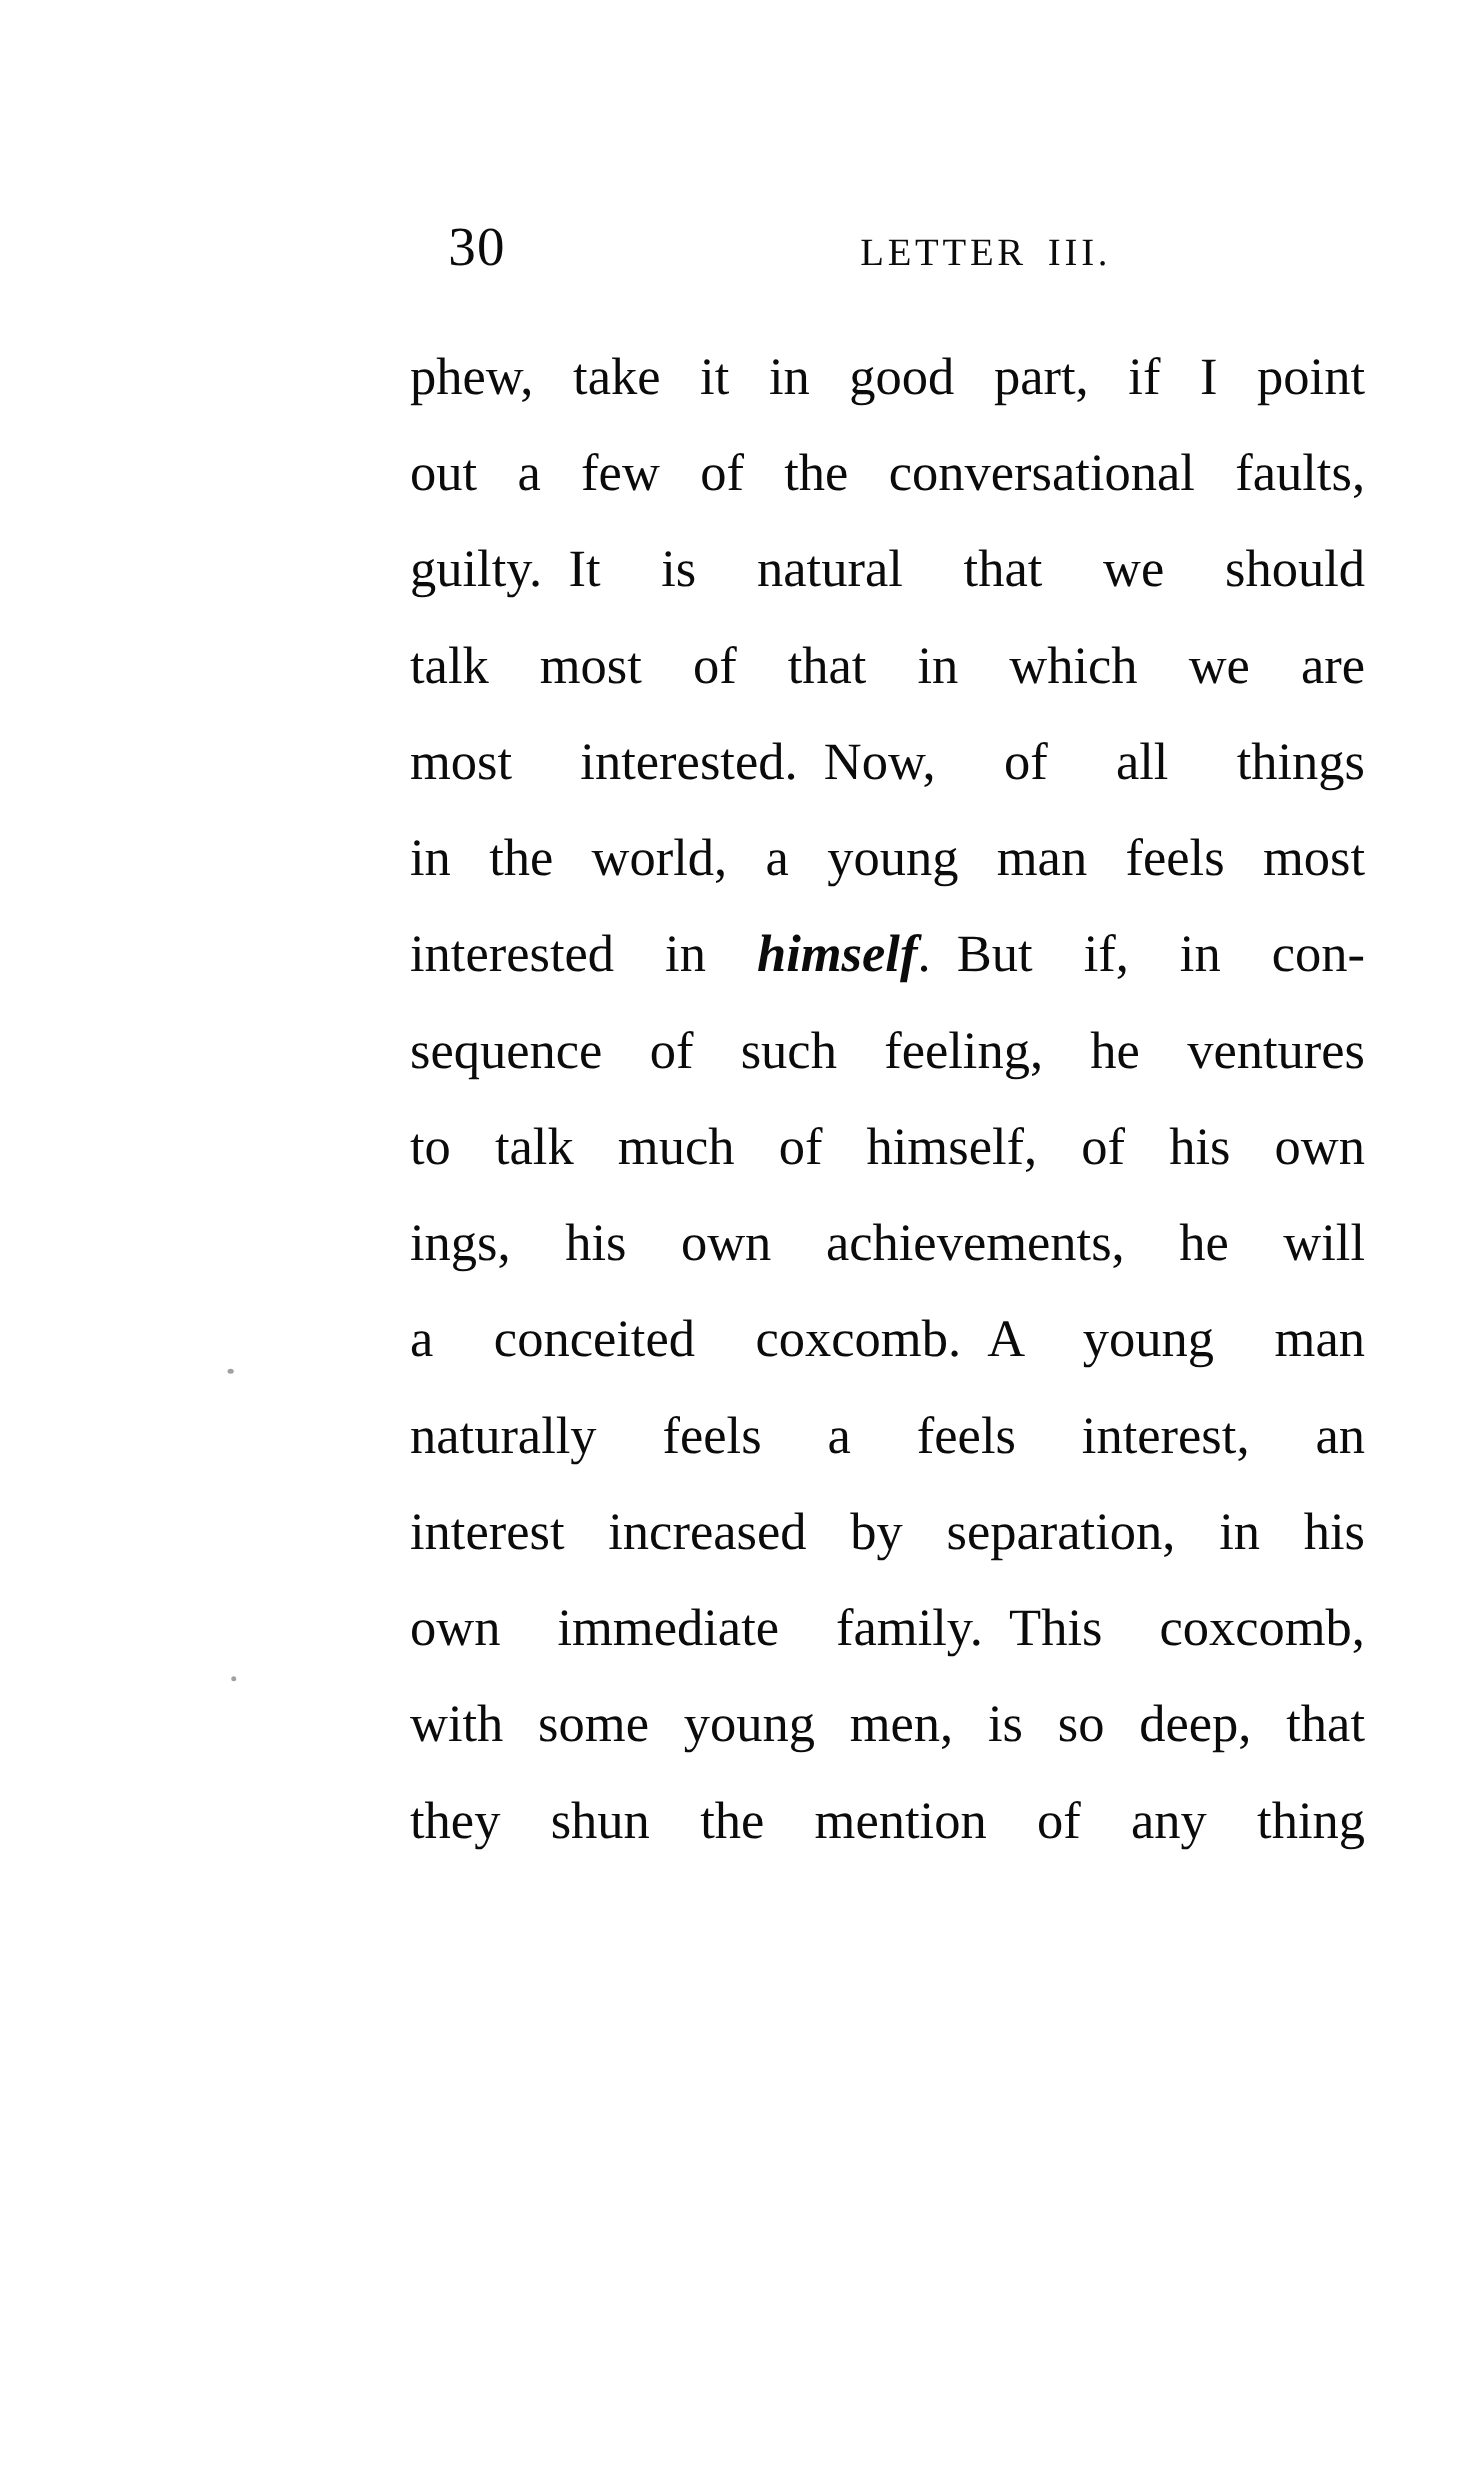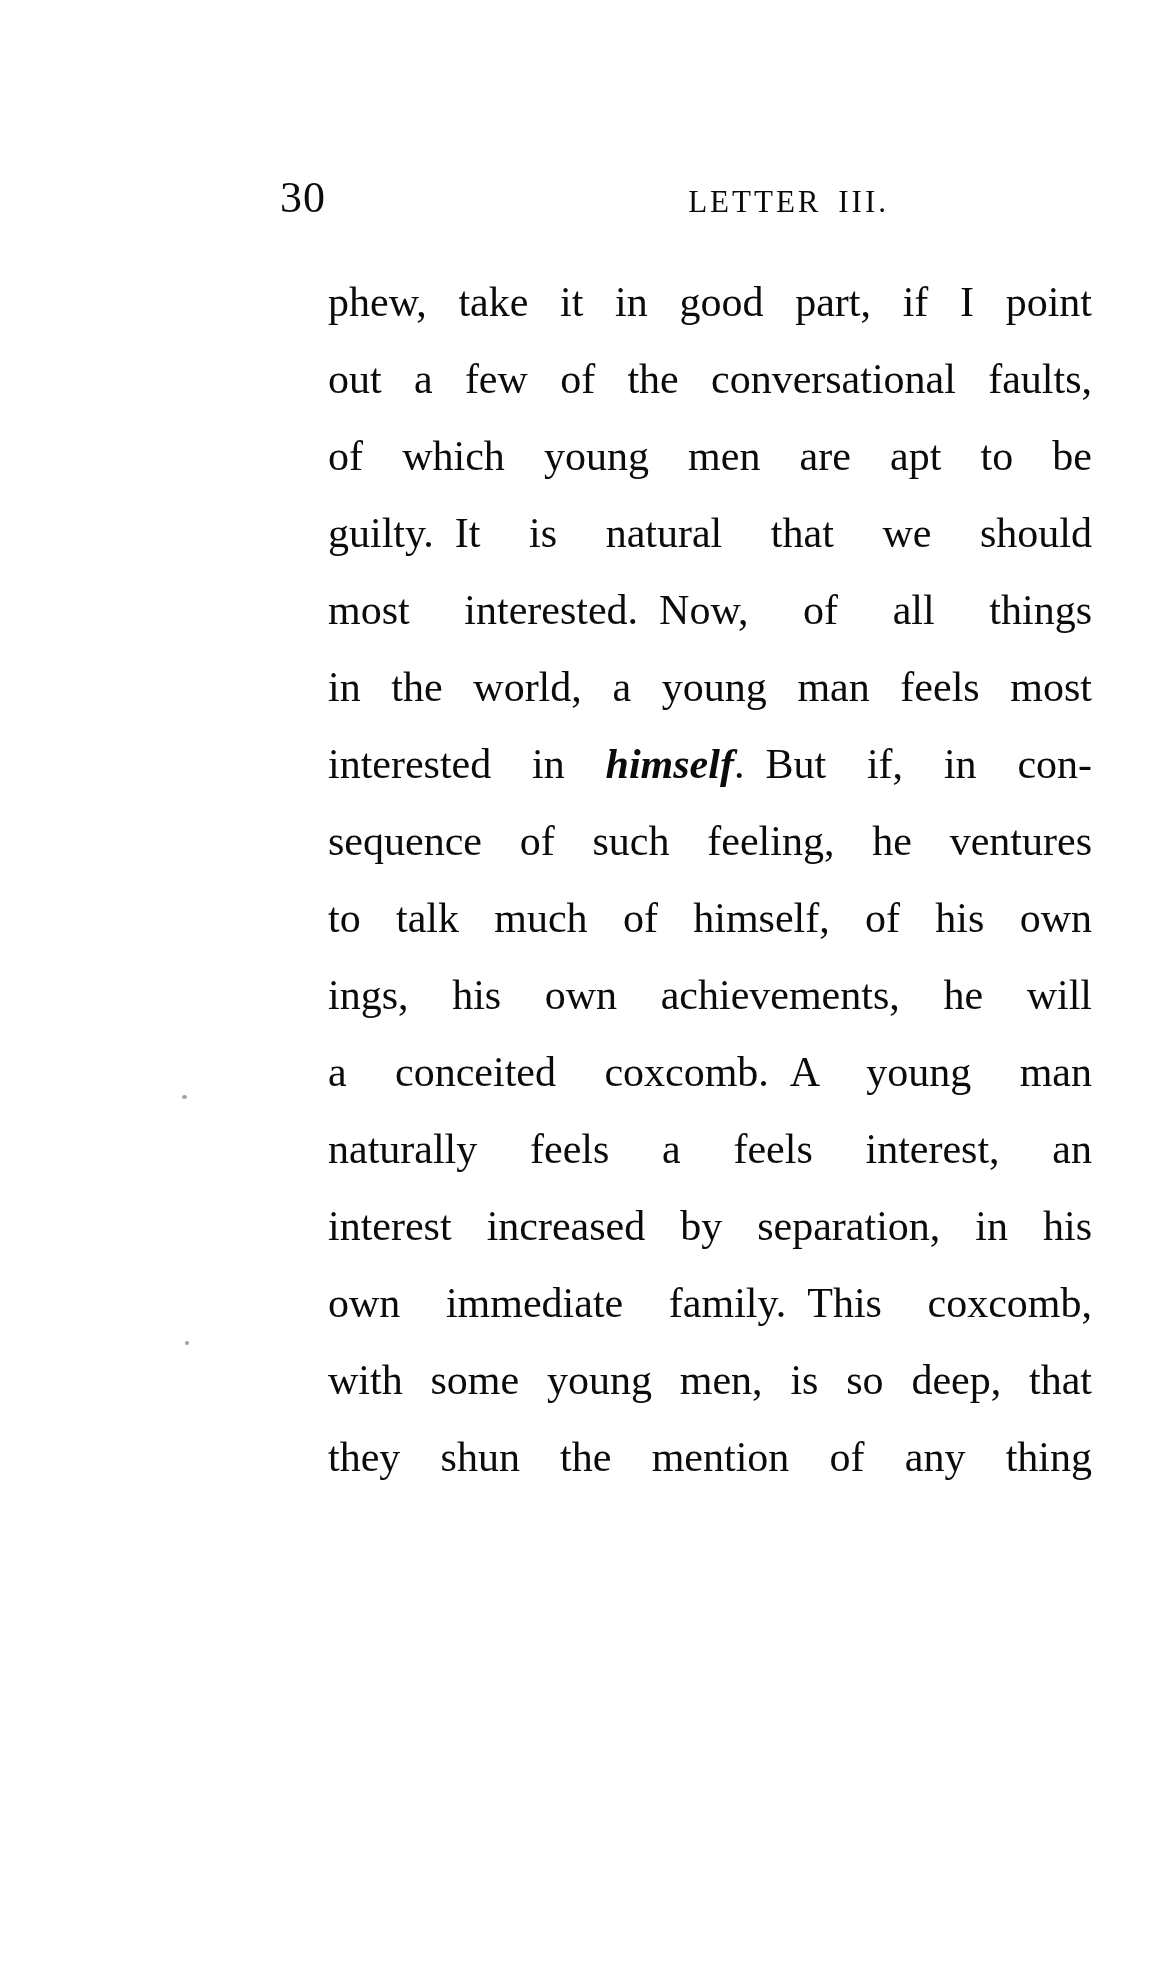--- a/index.html
+++ b/index.html
@@ -21,21 +21,21 @@
     top: 176px;
     width: 812px;
     display: flex;
     align-items: baseline;
     line-height: 1;
   }
   .page-number {
     flex: 1;
     font-size: 44px;
     letter-spacing: 1px;
-    text-align: left;
+    text-align: center;
   }
   .running-head {
     flex: 2;
     font-size: 31px;
     letter-spacing: 3px;
     word-spacing: 6px;
     text-align: right;
     white-space: nowrap;
   }
   .header-spacer {
@@ -85,22 +85,22 @@
 <div class="page">
   <div class="header-row">
     <span class="page-number">30</span>
     <span class="running-head">LETTER III.</span>
     <span class="header-spacer"></span>
   </div>
 
   <div class="page-body">
       <div class="body-line"><span>phew, take it in good part, if I point</span></div>
       <div class="body-line"><span>out a few of the conversational faults,</span></div>
-      <div class="body-line"><span>of which young men are apt to be</span></div>
       <div class="body-line"><span>guilty. It is natural that we should</span></div>
+      <div class="body-line"><span>talk most of that in which we are</span></div>
       <div class="body-line"><span>most interested. Now, of all things</span></div>
       <div class="body-line"><span>in the world, a young man feels most</span></div>
       <div class="body-line"><span>interested in </span><span class="italic">himself</span><span>. But if, in con-</span></div>
       <div class="body-line"><span>sequence of such feeling, he ventures</span></div>
       <div class="body-line"><span>to talk much of himself, of his own</span></div>
       <div class="body-line"><span>ings, his own achievements, he will</span></div>
       <div class="body-line"><span>a conceited coxcomb. A young man</span></div>
       <div class="body-line"><span>naturally feels a feels interest, an</span></div>
       <div class="body-line"><span>interest increased by separation, in his</span></div>
       <div class="body-line"><span>own immediate family. This coxcomb,</span></div>

